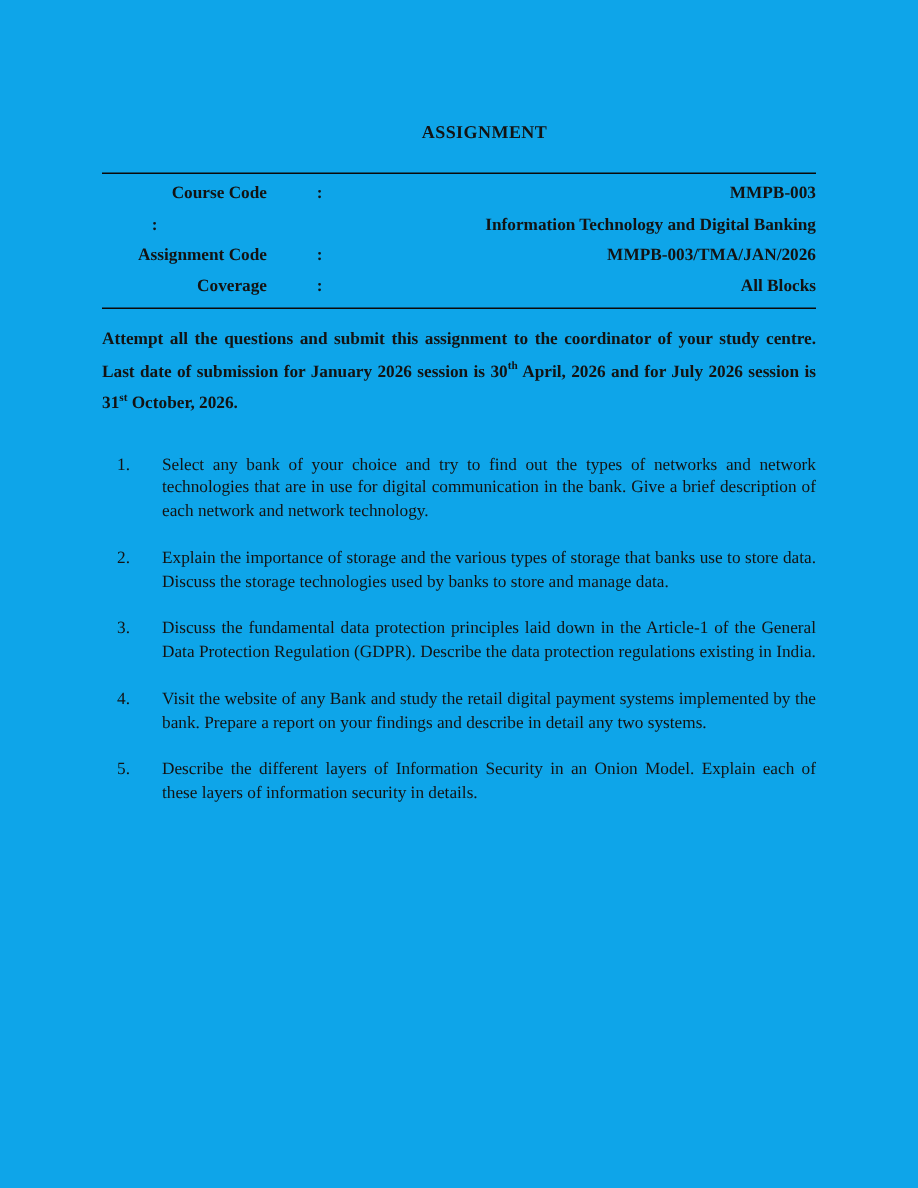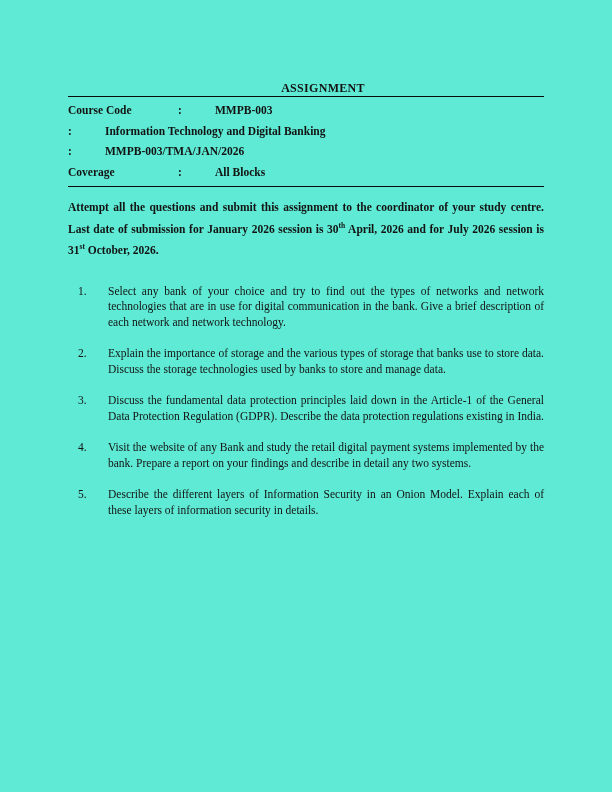--- a/index.html
+++ b/index.html
@@ -4,43 +4,45 @@
 <style>
   html, body {
     margin: 0;
     padding: 0;
     background: #ffffff;
   }
   .page {
     position: relative;
     width: 612px;
     height: 792px;
-    background: #5eead4;
+    background: #0ea5e9;
     font-family: "Liberation Serif", "DejaVu Serif", serif;
     color: #131313;
     overflow: hidden;
   }
   .content {
     position: absolute;
     left: 68px;
     top: 0;
     width: 476px;
   }
   .doc-title {
     margin: 0 0 0 34px;
     padding-top: 81px;
     text-align: center;
     font-size: 12px;
     font-weight: bold;
     letter-spacing: 0.3px;
   }
   .info-table {
+    margin-top: 19px;
     border-top: 1.6px solid #0a0a0a;
     border-bottom: 1.6px solid #0a0a0a;
     padding: 3px 0 4px 0;
+    text-align: right;
   }
   .info-row {
     display: flex;
     font-weight: bold;
     font-size: 11.5px;
     line-height: 20.5px;
   }
   .info-label { width: 110px; flex: none; }
   .info-sep   { width: 37px;  flex: none; }
   .info-value { flex: 1; }
@@ -90,20 +92,21 @@
       <div class="info-row">
         <span class="info-label">Course Code</span>
         <span class="info-sep">:</span>
         <span class="info-value">MMPB-003</span>
       </div>
       <div class="info-row">
         <span class="info-sep">:</span>
         <span class="info-value">Information Technology and Digital Banking</span>
       </div>
       <div class="info-row">
+        <span class="info-label">Assignment Code</span>
         <span class="info-sep">:</span>
         <span class="info-value">MMPB-003/TMA/JAN/2026</span>
       </div>
       <div class="info-row">
         <span class="info-label">Coverage</span>
         <span class="info-sep">:</span>
         <span class="info-value">All Blocks</span>
       </div>
     </div>
 

